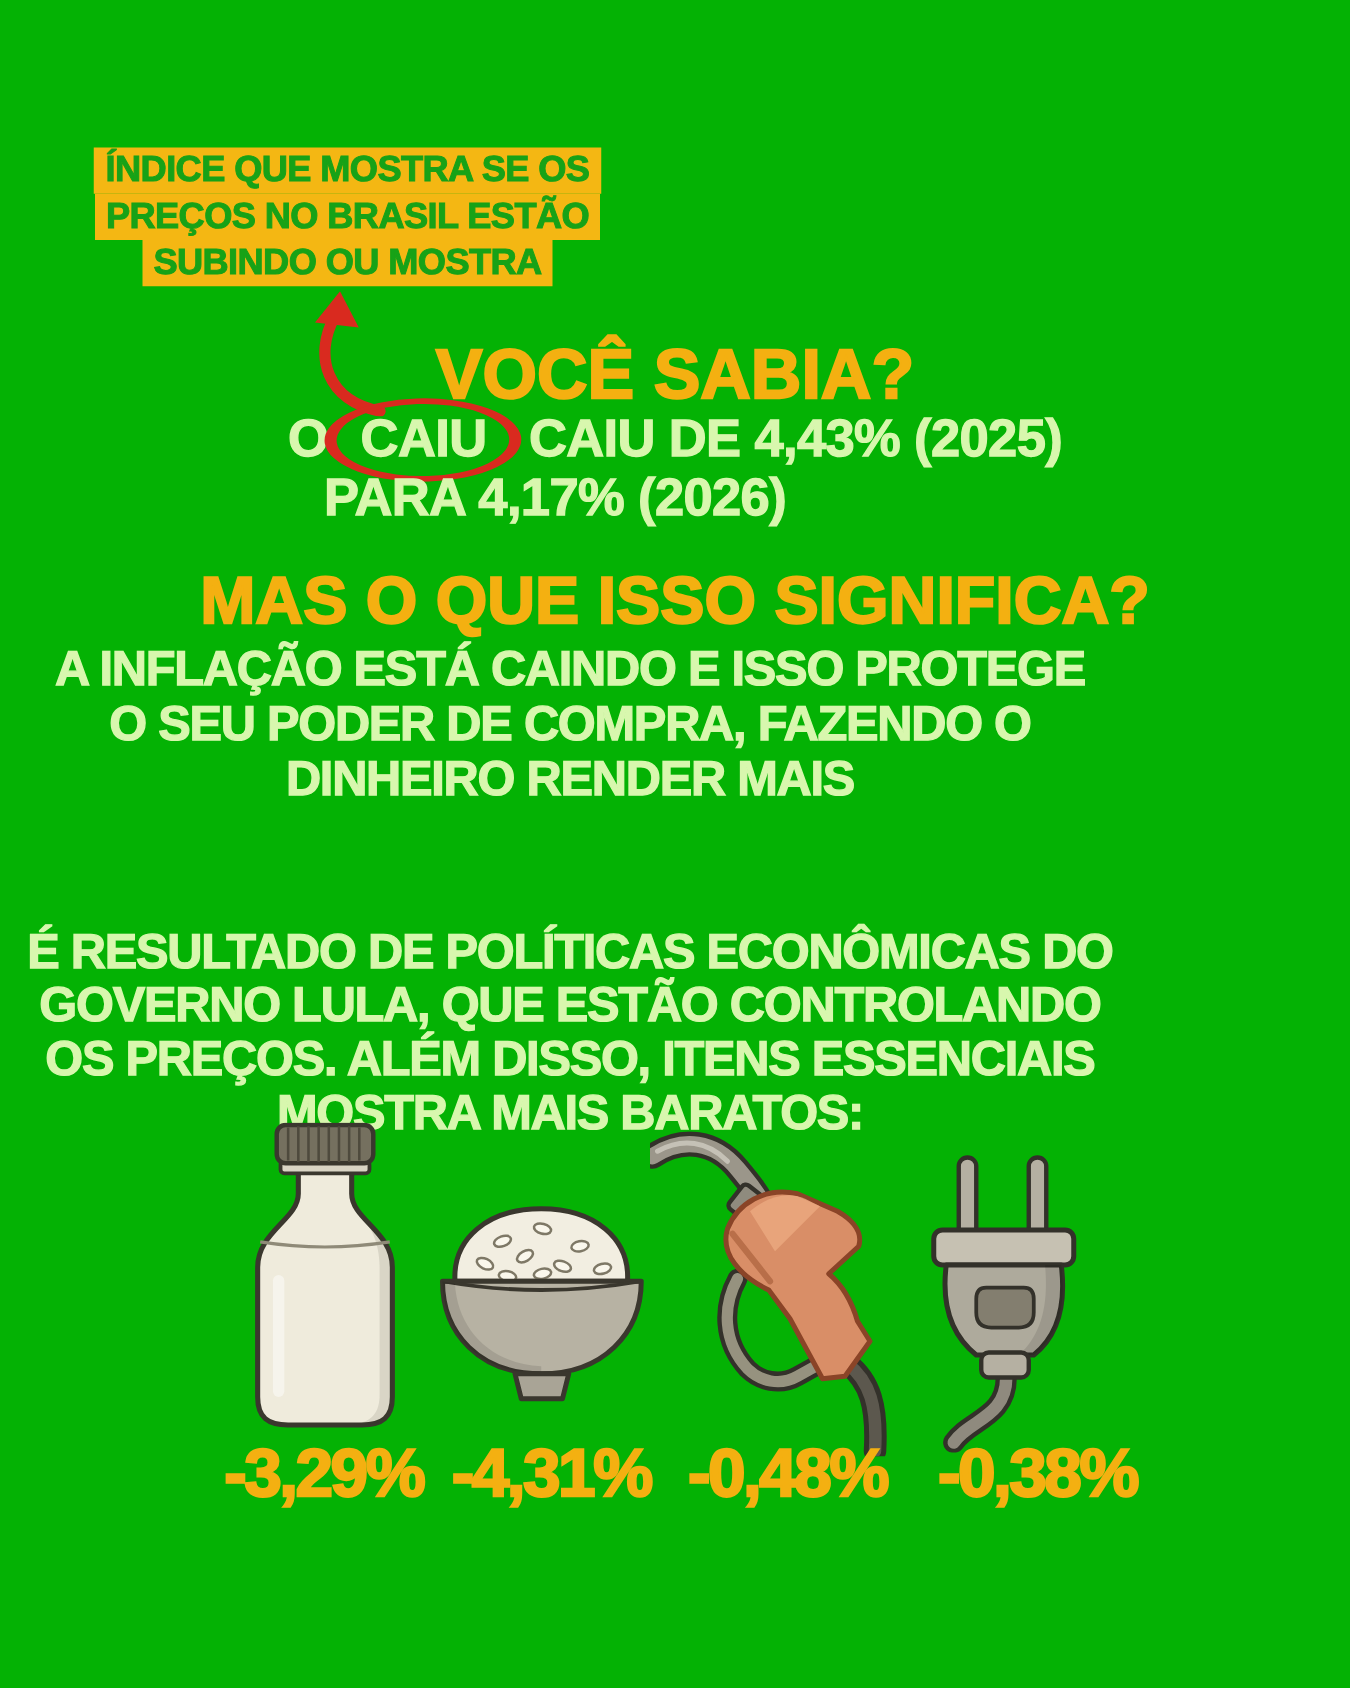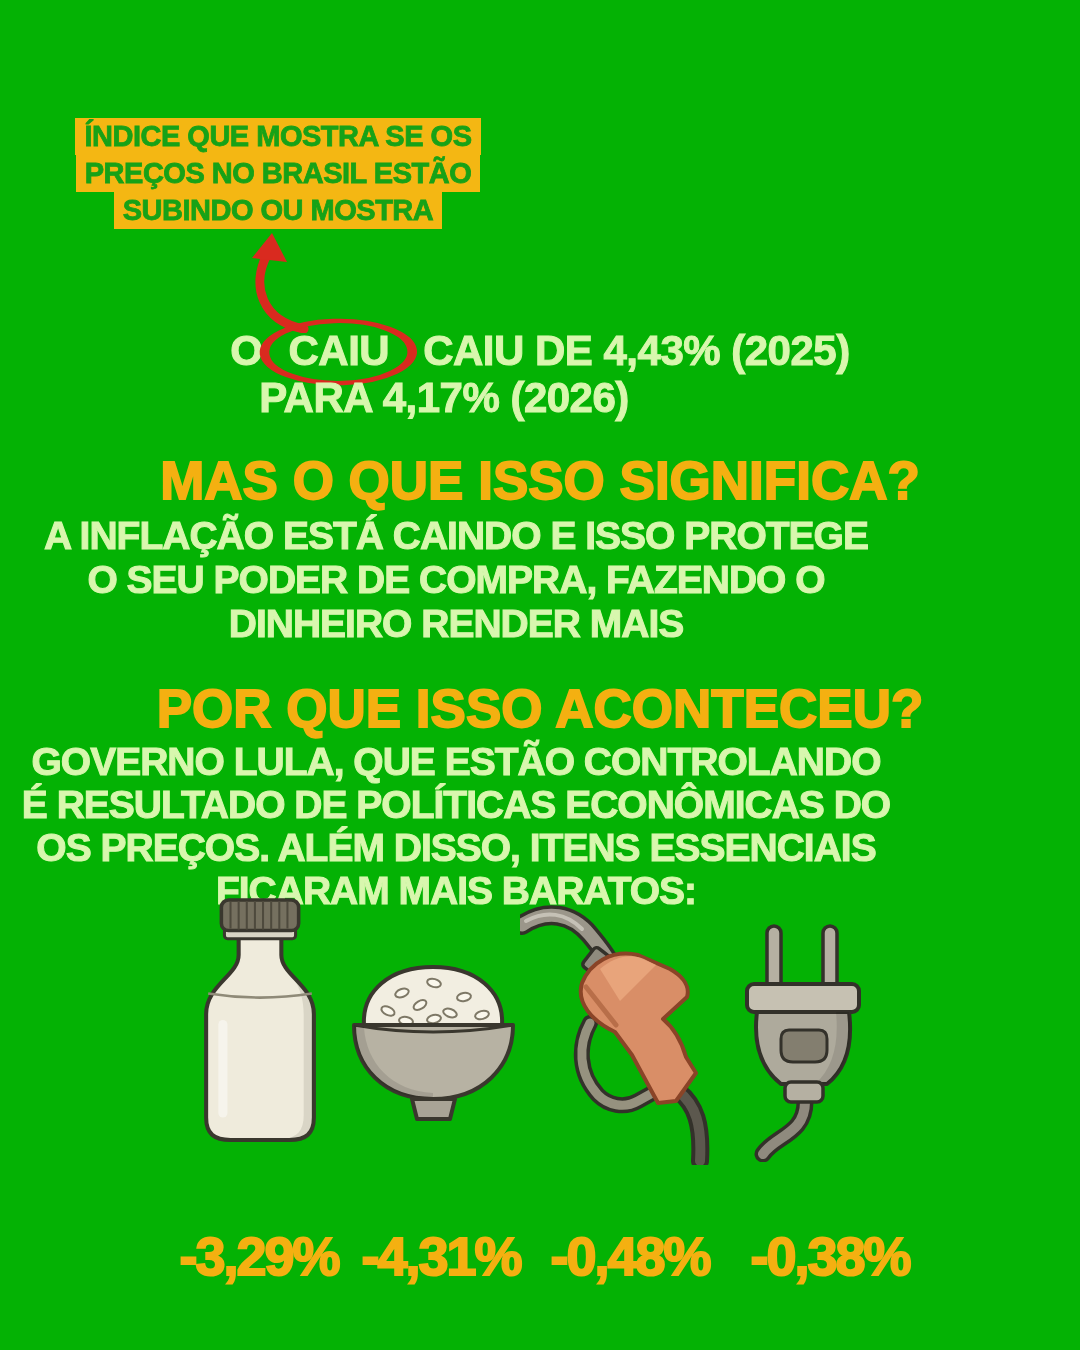--- a/index.html
+++ b/index.html
@@ -38,66 +38,66 @@
     font-size:39px; line-height:44px; letter-spacing:-1px; }
   #sig-body { top:514px; }
   #why-body { top:740px; line-height:43px; }
   
   .icon { position:absolute; }
   #icon-milk { left:200px; top:898px; width:120px; height:246px; }
   #icon-rice { left:342px; top:963px; width:183px; height:170px; }
   #icon-fuel { left:520px; top:905px; width:200px; height:260px; }
   #icon-plug { left:727px; top:912px; width:180px; height:250px; }
   
-  .pct { position:absolute; top:1225px; width:200px; text-align:center;
+  .pct { position:absolute; top:1148px; width:200px; text-align:center;
     color:#f4b011; -webkit-text-stroke:2px #f4b011;
     font-size:54px; letter-spacing:-2px; }
   #pct-0 { left:159px; } #pct-1 { left:341px; } #pct-2 { left:530px; } #pct-3 { left:730px; }
 </style>
 </head>
 <body>
 
 <div class="poster">
 
   <div class="callout">
     <span class="hl">ÍNDICE QUE MOSTRA SE OS</span>
     <span class="hl">PREÇOS NO BRASIL ESTÃO</span>
     <span class="hl">SUBINDO OU MOSTRA</span>
   </div>
 
   <svg class="arrow-svg" viewBox="0 0 92 100">
     <path d="M66,96 C24,88 12,52 30,20" stroke="#d92a1f" stroke-width="9" fill="none" stroke-linecap="round"></path>
     <polygon points="34,0 14,25 49,29" fill="#d92a1f"></polygon>
   </svg>
 
+  <div class="gold-title" id="title-intro">VOCÊ SABIA?</div>
   <div class="fact1 pale">
     <span>O</span>
     <span class="ipca-wrap">
       <svg class="ellipse-svg" viewBox="0 0 100 100" preserveAspectRatio="none">
         <ellipse cx="50" cy="50" rx="46" ry="42" fill="none" stroke="#d92a1f" stroke-width="6" transform="rotate(-4 50 50)"></ellipse>
       </svg>
       <span>CAIU</span>
     </span>
     <span>CAIU DE 4,43% (2025)</span>
   </div>
   <div class="fact2 pale">PARA 4,17% (2026)</div>
 
   <div class="gold-title" id="title-sig">MAS O QUE ISSO SIGNIFICA?</div>
   <div class="body-block pale" id="sig-body">
     <div>A INFLAÇÃO ESTÁ CAINDO E ISSO PROTEGE</div>
     <div>O SEU PODER DE COMPRA, FAZENDO O</div>
     <div>DINHEIRO RENDER MAIS</div>
   </div>
 
-  <div class="gold-title" id="title-why">POR QUE ISSO ACONTECEU?</div>
   <div class="body-block pale" id="why-body">
+    <div>É RESULTADO DE POLÍTICAS ECONÔMICAS DO</div>
     <div>GOVERNO LULA, QUE ESTÃO CONTROLANDO</div>
-    <div>É RESULTADO DE POLÍTICAS ECONÔMICAS DO</div>
     <div>OS PREÇOS. ALÉM DISSO, ITENS ESSENCIAIS</div>
-    <div>FICARAM MAIS BARATOS:</div>
+    <div>MOSTRA MAIS BARATOS:</div>
   </div>
 
   <svg class="icon" id="icon-milk" viewBox="0 0 118 242">
     <path d="M38,39 L38,56 C38,76 6,86 6,114 L6,216 C6,232 14,238 30,238 L88,238 C104,238 112,232 112,216 L112,114 C112,86 80,76 80,56 L80,39 Z" fill="#efebdc" stroke="#3a372e" stroke-width="4" stroke-linejoin="round"></path>
     <path d="M80,58 C86,74 102,84 102,114 L102,214 C102,228 96,236 82,237 L88,238 C104,238 112,232 112,216 L112,114 C112,86 80,76 80,56 Z" fill="rgba(60,56,40,0.12)"></path>
     <path d="M8,94 Q59,102 110,94" stroke="#8f8a78" stroke-width="2.5" fill="none"></path>
     <rect x="24" y="30" width="70" height="10" rx="3" fill="#d9d4c4" stroke="#3a372e" stroke-width="3"></rect>
     <rect x="21" y="2" width="76" height="30" rx="7" fill="#75705f" stroke="#3a372e" stroke-width="3.5"></rect>
     <path d="M30,4 V30 M38,3 V31 M46,3 V31 M54,3 V31 M62,3 V31 M70,3 V31 M78,3 V31 M86,4 V30" stroke="#4e4a3d" stroke-width="2"></path>
     <rect x="18" y="120" width="9" height="96" rx="4.5" fill="rgba(255,255,255,0.45)"></rect>

